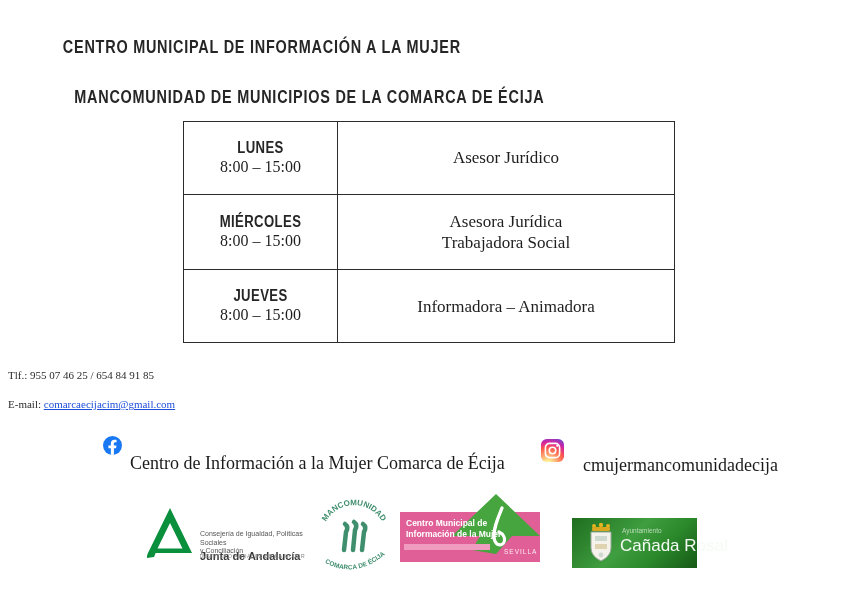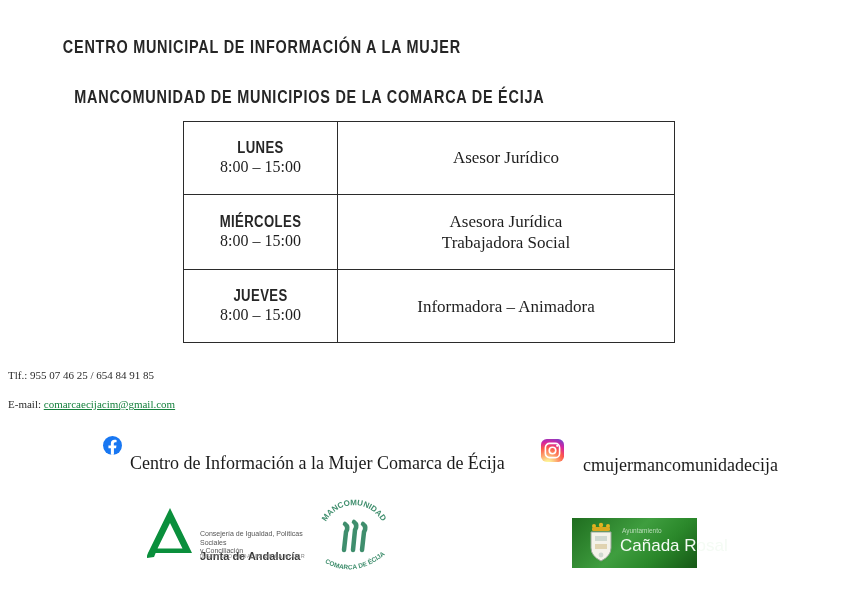--- a/index.html
+++ b/index.html
@@ -21,21 +21,21 @@
   #schedule col.daycol{width:154px;}
   .day{display:block;transform:scaleX(0.82);transform-origin:center;font-size:16px;
        letter-spacing:0.5px;line-height:18px;}
   .hours{display:block;font-size:16px;line-height:20px;color:#1e1e1e;}
   .service{font-size:17px;color:#1e1e1e;white-space:pre-line;line-height:21px;}
 
   
   .contact-line{position:absolute;left:8px;width:844px;font-size:11px;color:#2a2a2a;}
   #phone-line{top:369px;}
   #email-line{top:398px;}
-  #email-link{color:#15803d;text-decoration:underline;cursor:pointer;}
+  #email-link{color:#1d4ed8;text-decoration:underline;cursor:pointer;}
 
   
   .social-label{position:absolute;font-size:18px;color:#1b1b1b;white-space:nowrap;}
   #fb-icon{position:absolute;left:103px;top:436px;width:19px;height:19px;}
   #fb-label{left:130px;top:453px;}
   #ig-icon{position:absolute;left:541px;top:439px;width:23px;height:23px;}
   #ig-label{left:583px;top:455px;}
 
   
   .logo{position:absolute;}
@@ -163,20 +163,32 @@
         <path d="M29 28 q 4 3 1 8 l -2 18"></path>
         <path d="M38 26 q 4 3 1 8 l -2 20"></path>
         <path d="M47 28 q 4 3 1 8 l -2 18"></path>
       </g>
       <text fill="#3f8e6d" font-size="6.5" font-family="Liberation Sans, sans-serif" font-weight="700">
         <textPath href="#arcBot" startOffset="50%" text-anchor="middle">COMARCA DE ÉCIJA</textPath>
       </text>
     </svg>
   </div>
 
+  <div id="cim" class="logo">
+    <div id="cim-rect"></div>
+    <svg id="cim-arrow" width="94" height="70" viewBox="0 0 94 70">
+      <polygon points="2,44 46,2 90,44" fill="#46a53e"></polygon>
+      <polygon points="30,44 62,44 46,62 22,58" fill="#46a53e"></polygon>
+      <path d="M52 16 C 46 30, 40 46, 47 52 C 55 56, 58 44, 49 40" stroke="#ffffff" stroke-width="3.2" fill="none" stroke-linecap="round"></path>
+    </svg>
+    <div id="cim-text">Centro Municipal de
+Información de la Mujer</div>
+    <div id="cim-stripe"></div>
+    <div id="cim-city">SEVILLA</div>
+  </div>
 
   <div id="canada" class="logo">
     <svg id="canada-shield" width="30" height="42" viewBox="0 0 30 42">
       <circle cx="8" cy="4" r="2" fill="#e3b322"></circle>
       <circle cx="15" cy="3" r="2.2" fill="#e3b322"></circle>
       <circle cx="22" cy="4" r="2" fill="#e3b322"></circle>
       <rect x="6" y="5" width="18" height="4" rx="1.5" fill="#d9a81e"></rect>
       <path d="M5 10 h20 v16 q0 8 -10 13 q-10 -5 -10 -13 Z" fill="#f4f2ea" stroke="#9aa89a" stroke-width="1"></path>
       <rect x="9" y="14" width="12" height="5" fill="#cfd8cf"></rect>
       <rect x="9" y="22" width="12" height="5" fill="#e0d3b0"></rect>

